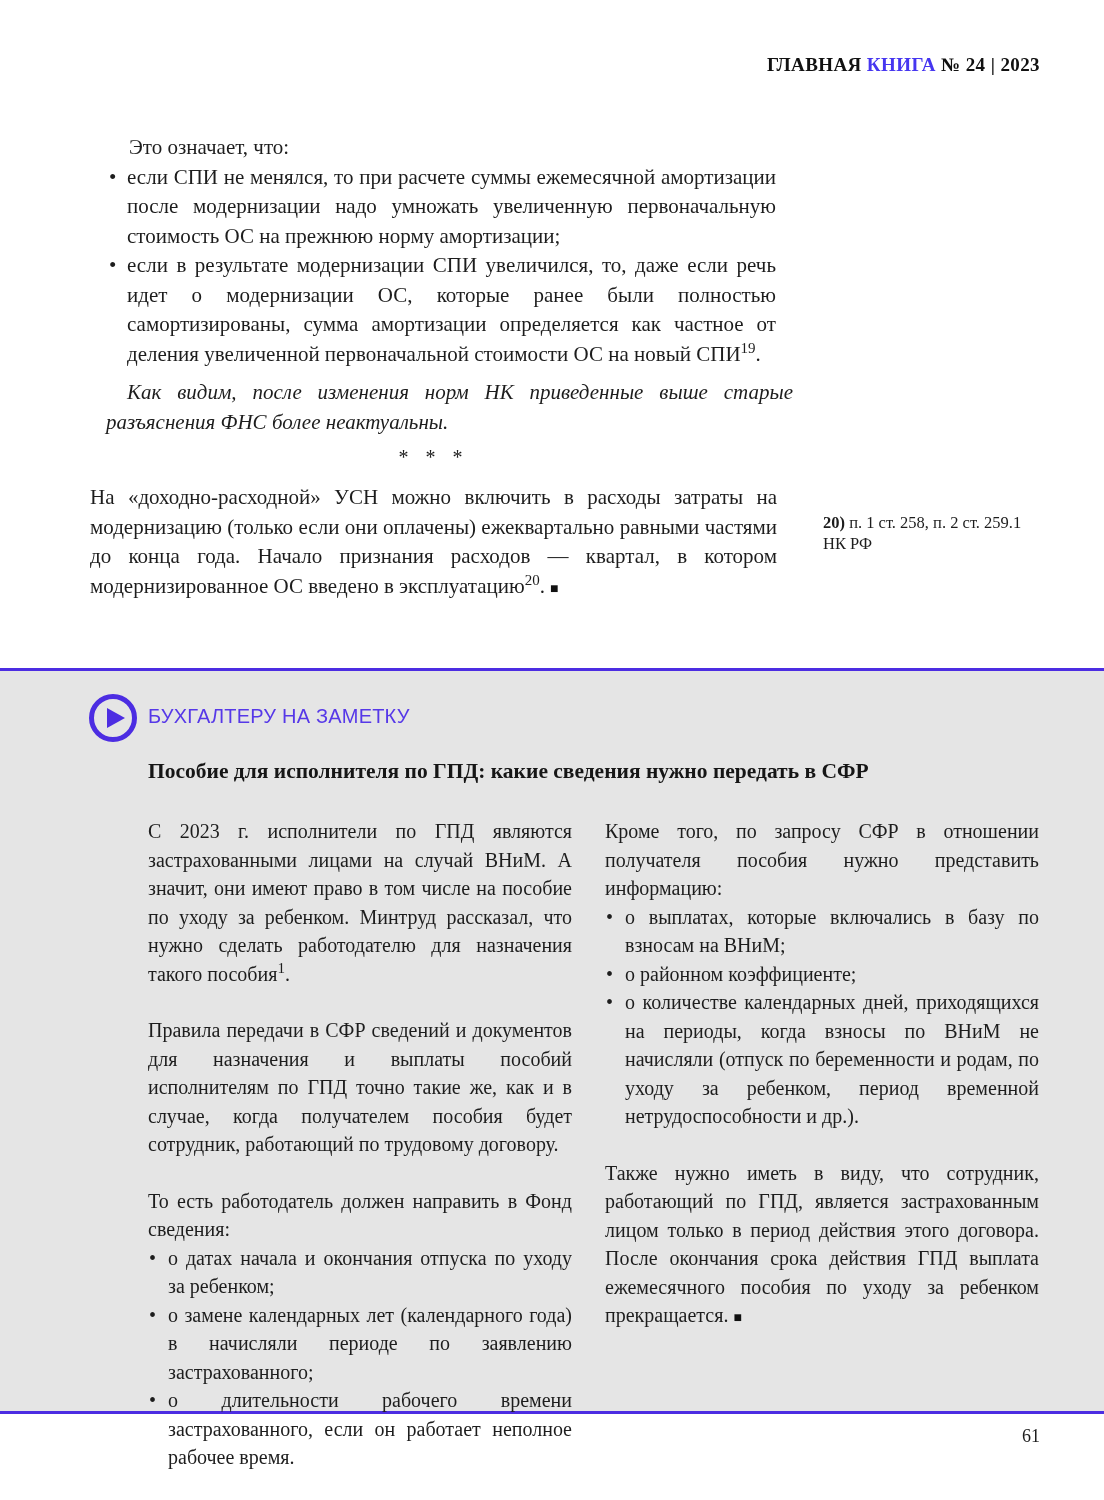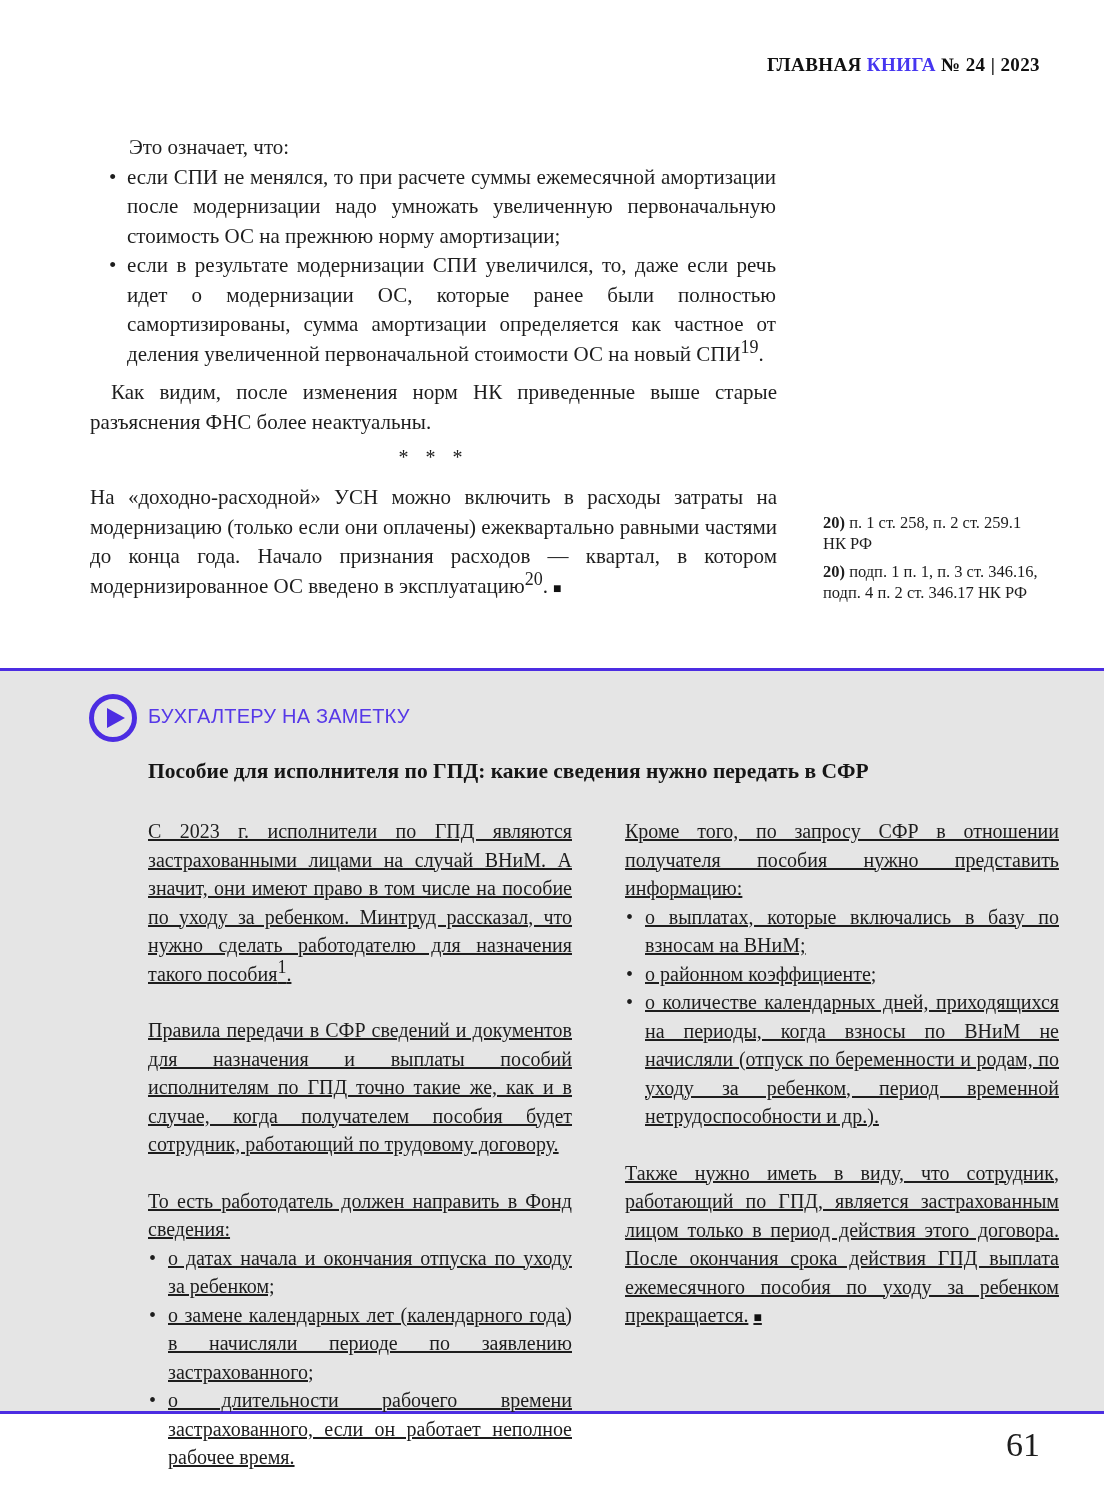--- a/index.html
+++ b/index.html
@@ -28,28 +28,28 @@
     font-size:21px; line-height:29.5px; text-align:justify;
     color:#1d1d1d; hyphens:auto;
   }
   .intro-block { position:absolute; left:108px; top:133px; width:668px; }
   .intro-lead { text-indent:21px; text-align:left; }
   ul.dot-list { list-style:none; }
   ul.dot-list li { position:relative; padding-left:19px; }
   ul.dot-list li::before {
     content:"\2022"; position:absolute; left:1px; top:0;
   }
-  .para-fns { position:absolute; left:90px; top:378px; width:687px; text-indent:21px; }
+  .para-fns { position:absolute; left:106px; top:378px; width:687px; text-indent:21px;font-style:italic; }
   .stars {
     position:absolute; left:90px; top:446px; width:687px;
     text-align:center; font-size:20px; letter-spacing:6px; color:#1d1d1d;
   }
   .para-usn { position:absolute; left:90px; top:483px; width:687px; }
   sup.fn {
-    font-size:18px; line-height:0; vertical-align:super;
+    font-size:15px; line-height:0; vertical-align:super;
   }
   .endmark { font-size:14px; margin-left:5px; color:#111; }
 
   .refs {
     position:absolute; left:823px; top:512px; width:218px;
     font-size:16.5px; line-height:21px; color:#1d1d1d; text-align:left;
   }
   .refs .ref { margin-bottom:7px; }
   .refs b { font-weight:bold; }
 
@@ -66,38 +66,38 @@
     font-family:"Liberation Sans","DejaVu Sans",sans-serif;
     font-size:20px; font-weight:500; letter-spacing:0.2px;
     color:#5638e8; white-space:nowrap;
   }
   .note-title {
     position:absolute; left:148px; top:88px; width:900px;
     font-size:21.5px; font-weight:bold; color:#161616;
   }
   .note-cols {
     position:absolute; left:148px; top:146px;
-    display:grid; grid-template-columns:424px 434px; column-gap:53px;text-decoration:underline;
+    display:grid; grid-template-columns:424px 434px; column-gap:33px;
   }
   .note-col {
     font-size:20px; line-height:28.5px; text-align:justify; color:#1d1d1d; hyphens:auto;
   }
   .note-col p.gap { margin-bottom:28px; }
   .note-col ul.dot-list li { padding-left:20px; }
   .note-foot {
     position:absolute; left:605px; top:680px; width:435px;
     border-top:2px solid #2b2b2b; padding-top:10px;
     font-size:16.5px; line-height:21px; text-align:left;
   }
   .note-foot b { font-weight:bold; }
 
   
   .page-num {
     position:absolute; top:1426px; right:64px;
-    font-size:34px; color:#1d1d1d;
+    font-size:18px; color:#1d1d1d;
   }
 </style>
 </head>
 <body>
 
 <div class="page">
 
   <div class="mag-header"><span>ГЛАВНАЯ </span><span class="brand">КНИГА</span><span> № 24 | 2023</span></div>
 
   <div class="intro-block body-text">
@@ -110,22 +110,20 @@
 
   <p class="para-fns body-text">Как видим, после изменения норм НК приведенные выше старые разъяснения ФНС более неактуальны.</p>
 
   <div class="stars">* * *</div>
 
   <p class="para-usn body-text"><span>На «доходно-расходной» УСН можно включить в расходы затраты на модернизацию (только если они оплачены) ежеквартально равными частями до конца года. Начало признания расходов — квартал, в котором модернизированное ОС введено в эксплуатацию</span><sup class="fn">20</sup><span>.</span><span class="endmark">■</span></p>
 
   <aside class="refs">
     <p class="ref"><b>20)</b>
       <span>п. 1 ст. 258, п. 2 ст. 259.1 НК РФ</span></p>
-    <p class="ref"><b>20)</b>
-      <span>подп. 1 п. 1, п. 3 ст. 346.16, подп. 4 п. 2 ст. 346.17 НК РФ</span></p>
   </aside>
 
   <section class="note">
 
     <span class="play-badge">
       <svg width="50" height="50" viewBox="0 0 50 50">
         <circle cx="25" cy="25" r="21.5" fill="none" stroke="#4c2de2" stroke-width="5"></circle>
         <polygon points="19,15 37,25 19,35" fill="#4c2de2"></polygon>
       </svg>
     </span>

